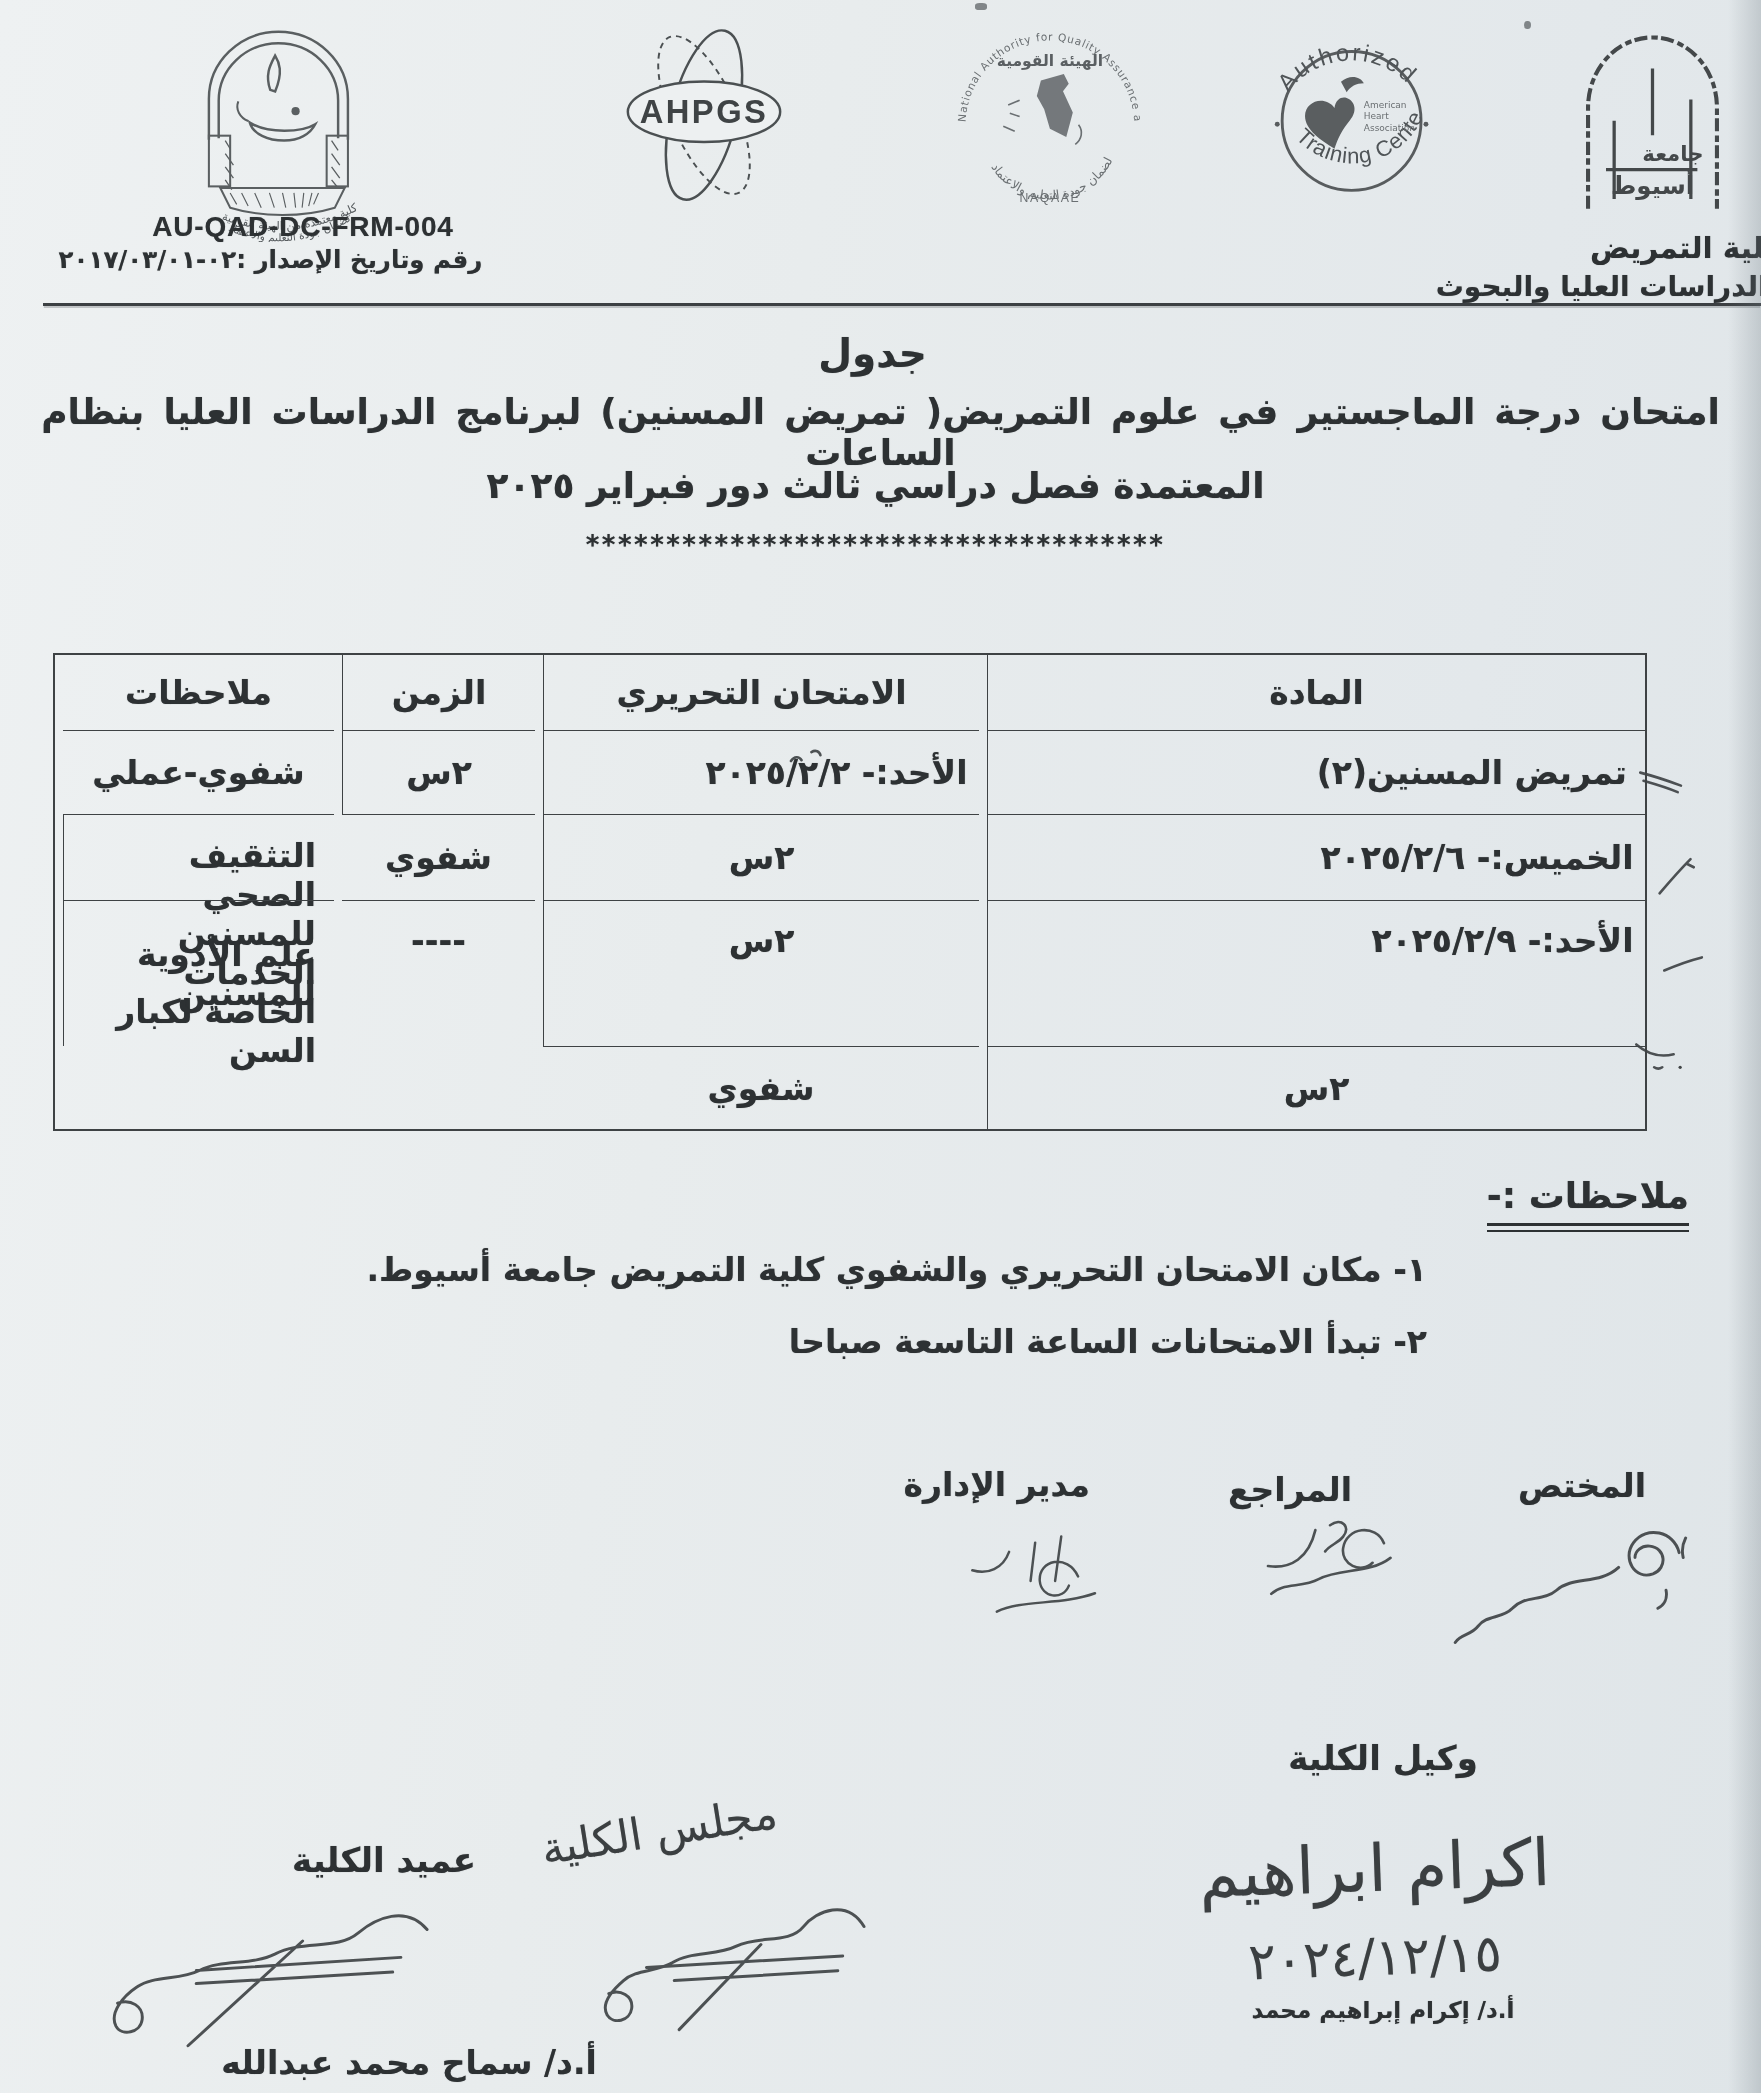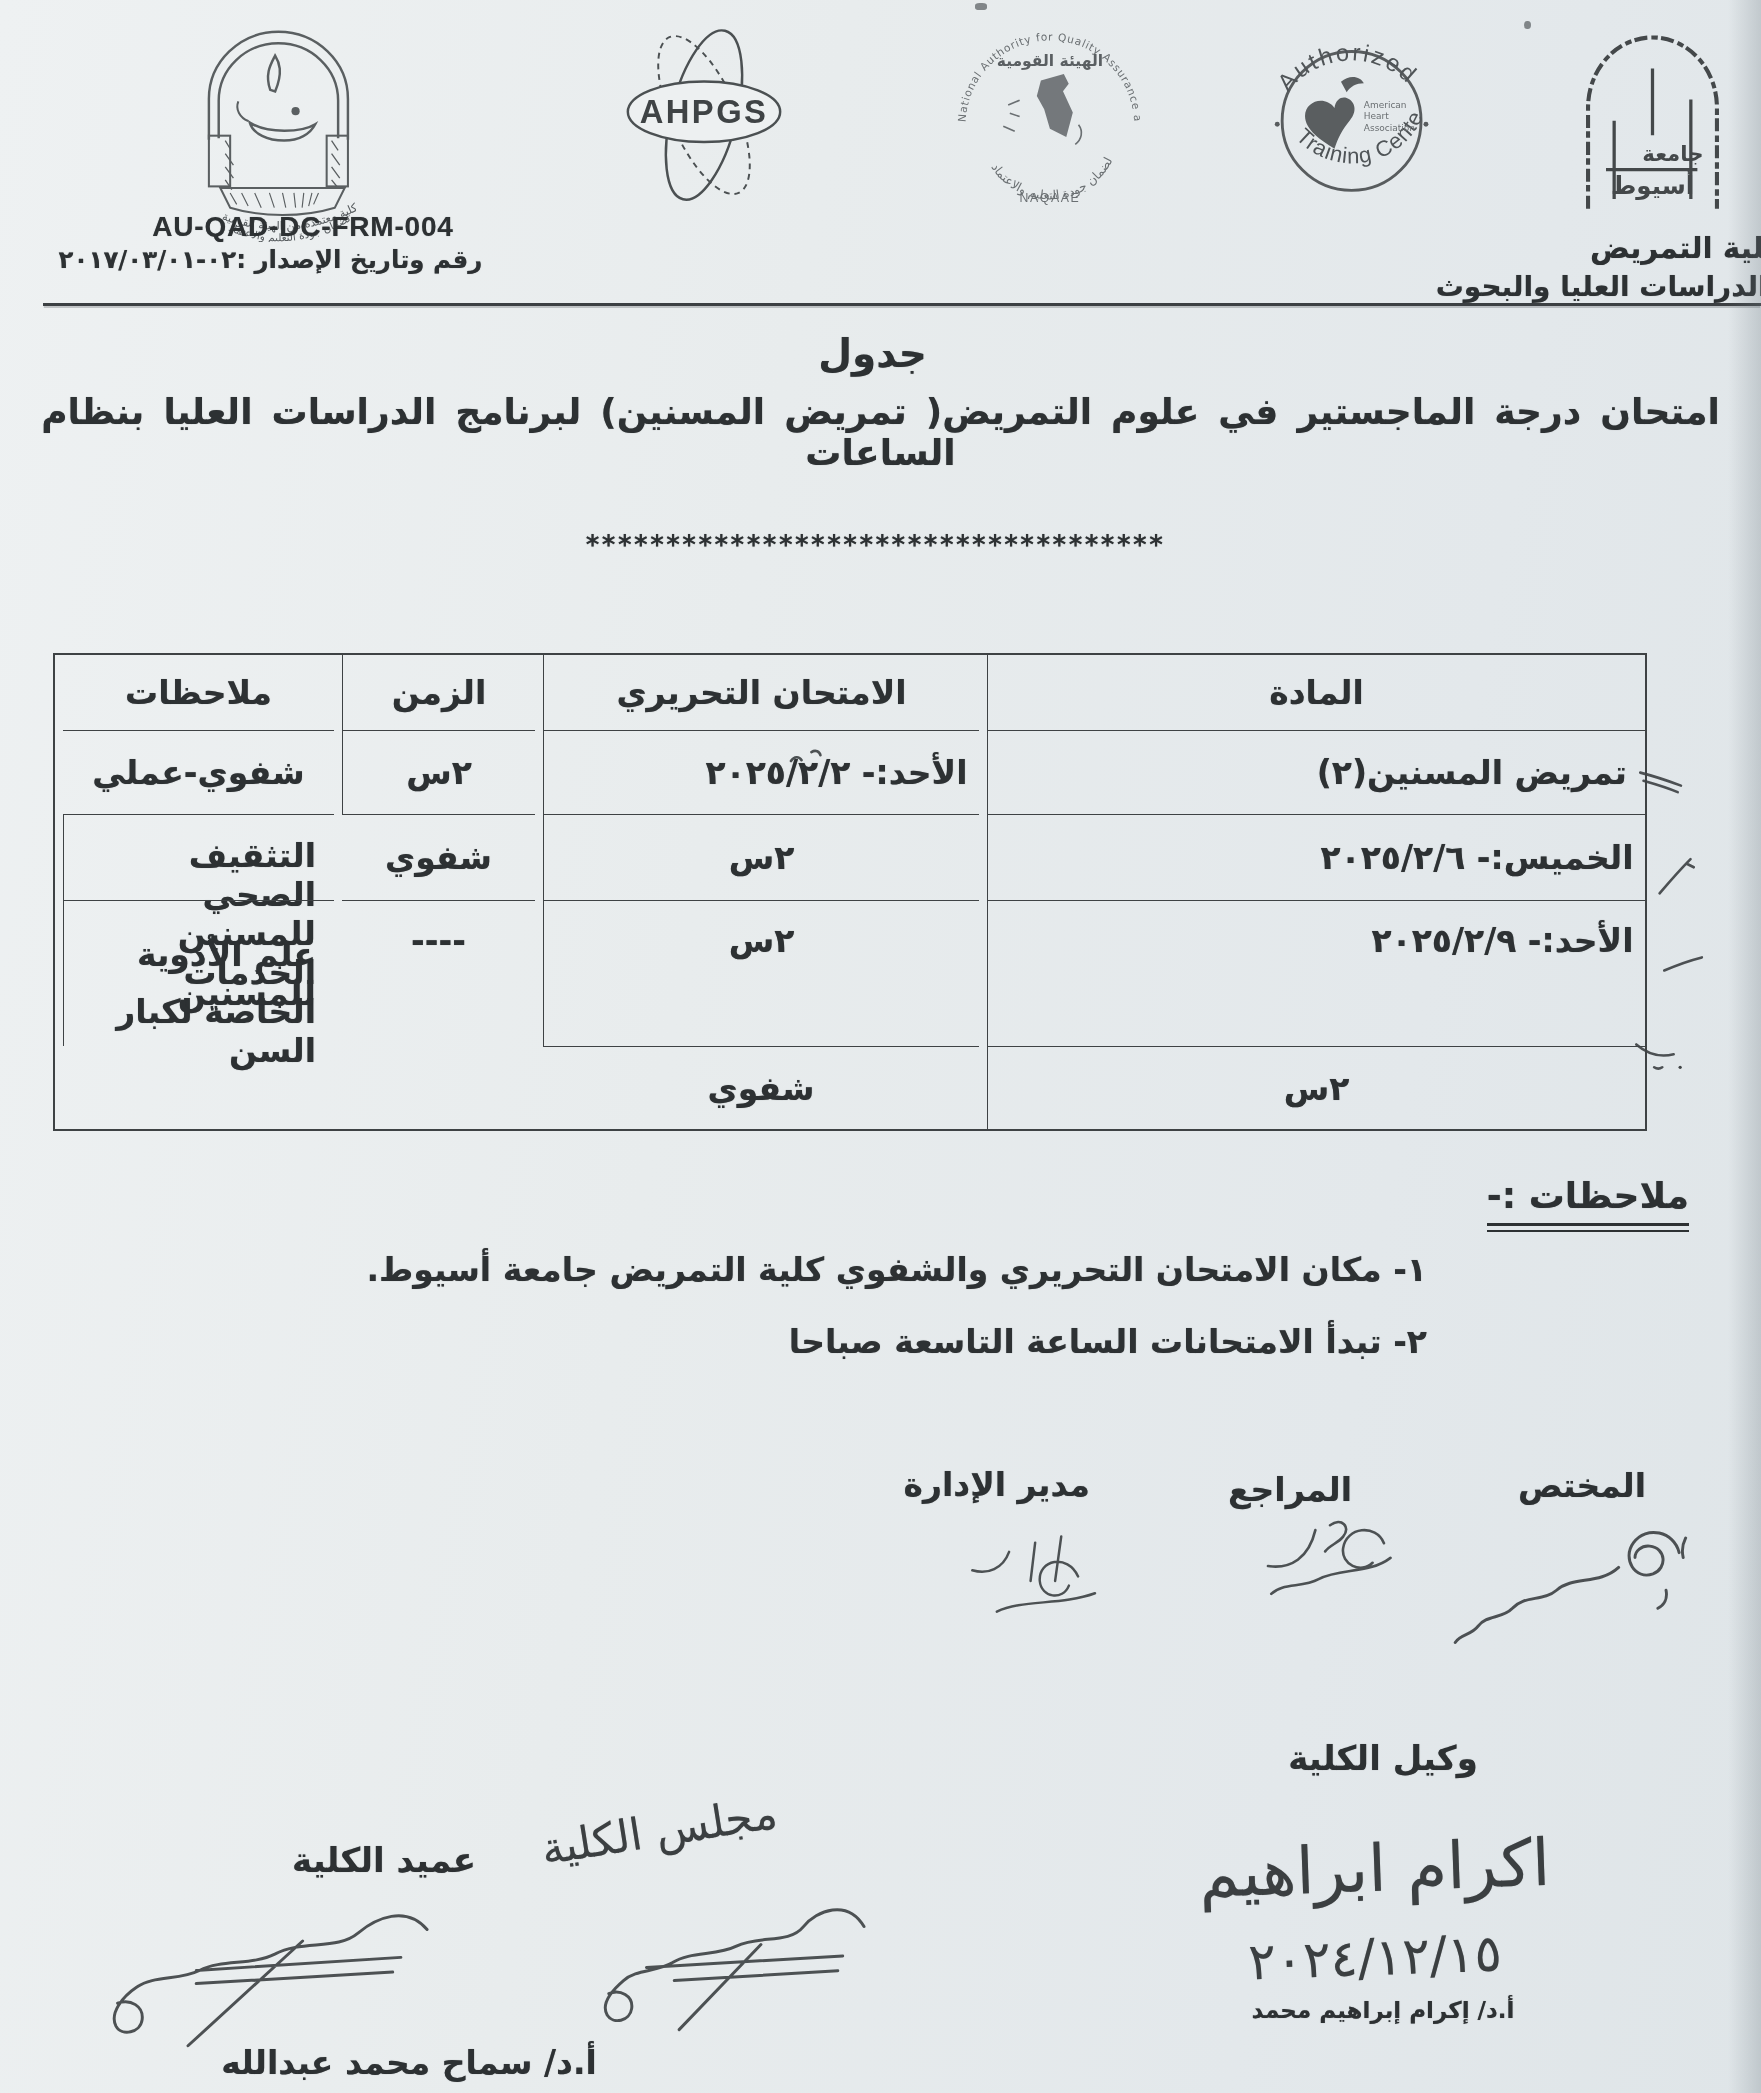--- a/index.html
+++ b/index.html
@@ -189,20 +189,21 @@
 
   <div class="abs center latin ink bold" id="form-code">AU-QAD-DC-FRM-004</div>
   <div class="abs center ar ink bold" id="issue-line">رقم وتاريخ الإصدار :٠٢-٢٠١٧/٠٣/٠١</div>
   <div class="abs ar ink bold" id="faculty-line">كلية التمريض</div>
   <div class="abs ar ink bold" id="dept-line">الدراسات العليا والبحوث</div>
 
   <div class="abs" id="top-rule"></div>
 
   <div class="abs center ar ink bold" id="doc-heading">جدول</div>
   <div class="abs center ar ink bold" id="title-1">امتحان درجة الماجستير في علوم التمريض( تمريض المسنين) لبرنامج الدراسات العليا بنظام الساعات</div>
+  <div class="abs center ar ink bold" id="title-2">المعتمدة فصل دراسي ثالث دور فبراير ٢٠٢٥</div>
   <div class="abs center ink bold" id="stars">************************************</div>
 
   <div class="abs" id="exam-table">
     <div class="tc th c1 r1">المادة</div>
     <div class="tc th c2 r1">الامتحان التحريري</div>
     <div class="tc th c3 r1">الزمن</div>
     <div class="tc th c4 r1">ملاحظات</div>
 
     <div class="tc c1 r2">تمريض المسنين(٢)</div>
     <div class="tc c2 r2">الأحد:- ٢٠٢٥/٢/٢</div>

